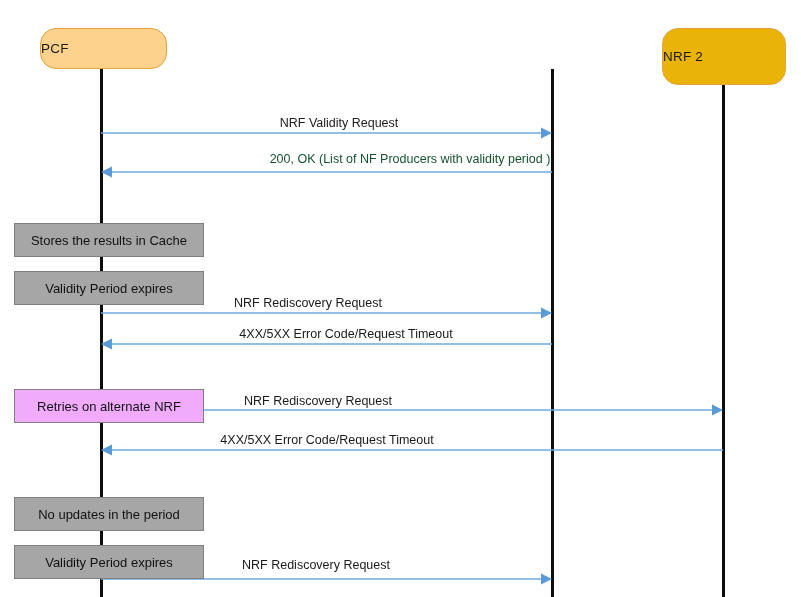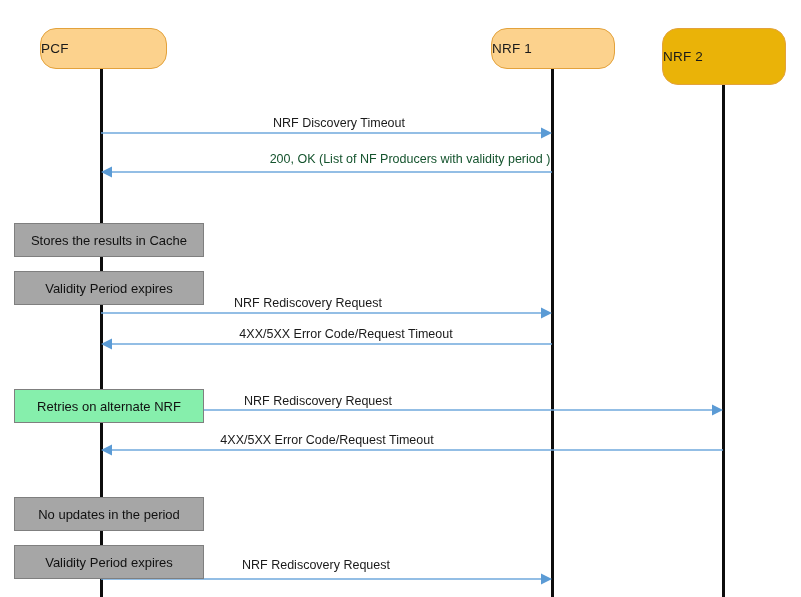--- a/index.html
+++ b/index.html
@@ -76,33 +76,30 @@
 </head>
 <body>
 
 <div id="diagram">
     <div class="lifeline" style="left: 100px; top: 69px; height: 528px; background: rgb(13, 13, 13); z-index: 1;"></div>
     <div class="lifeline" style="left: 551px; top: 69px; height: 528px; background: rgb(13, 13, 13); z-index: 1;"></div>
     <div class="lifeline" style="left: 722px; top: 69px; height: 528px; background: rgb(13, 13, 13); z-index: 1;"></div>
     <div class="actor-box" style="left: 40px; top: 28px; width: 127px; height: 41px; background: rgb(252, 210, 141); border-color: rgb(227, 162, 60); z-index: 6;">
       <span>PCF</span>
     </div>
-    <div class="actor-box" style="left: 491px; top: 28px; width: 124px; height: 41px; background: rgb(252, 210, 141); border-color: rgb(227, 162, 60); z-index: 6;">
-      <span>NRF 1</span>
-    </div>
     <div class="actor-box" style="left: 662px; top: 28px; width: 124px; height: 57px; background: #eab308; border-color: rgb(227, 162, 60); z-index: 6;">
       <span>NRF 2</span>
     </div>
     <div class="message" style="left: 101px; top: 125px; width: 451px; height: 16px;">
       <svg width="451" height="16" viewBox="0 0 451 16">
         <line x1="0" x2="442" y1="8" y2="8" stroke="#6FA8DC" stroke-width="1.3"></line>
         <polygon points="451,8 440,2.5 440,13.5" fill="#5B9BD5"></polygon>
       </svg>
     </div>
-    <div class="msg-label" style="left: 339px; top: 116px; transform: translateX(-50%); color: rgb(26, 26, 26);">NRF Discovery Timeout</div>
+    <div class="msg-label" style="left: 339px; top: 116px; transform: translateX(-50%); color: rgb(26, 26, 26);">NRF Validity Request</div>
     <div class="message" style="left: 101px; top: 164px; width: 451px; height: 16px;">
       <svg width="451" height="16" viewBox="0 0 451 16">
         <line x1="11" x2="451" y1="8" y2="8" stroke="#6FA8DC" stroke-width="1.3"></line>
         <polygon points="0,8 11,2.5 11,13.5" fill="#5B9BD5"></polygon>
       </svg>
     </div>
     <div class="msg-label" style="left: 378px; top: 152px; transform: translateX(-50%); color: #14532d; margin-left: 32px;">200, OK (List of NF Producers with validity period )</div>
     <div class="message" style="left: 101px; top: 305px; width: 451px; height: 16px;">
       <svg width="451" height="16" viewBox="0 0 451 16">
         <line x1="0" x2="442" y1="8" y2="8" stroke="#6FA8DC" stroke-width="1.3"></line>
@@ -137,21 +134,21 @@
         <polygon points="451,8 440,2.5 440,13.5" fill="#5B9BD5"></polygon>
       </svg>
     </div>
     <div class="msg-label" style="left: 316px; top: 558px; transform: translateX(-50%); color: rgb(26, 26, 26);">NRF Rediscovery Request</div>
     <div class="note-box" style="left: 14px; top: 196px; width: 190px; height: 34px; background: rgb(166, 166, 166); border-color: rgb(127, 127, 127);">
       <span>Stores the results in Cache</span>
     </div>
     <div class="note-box" style="left: 14px; top: 244px; width: 190px; height: 34px; background: rgb(166, 166, 166); border-color: rgb(127, 127, 127);">
       <span>Validity Period expires</span>
     </div>
-    <div class="note-box" style="left: 14px; top: 362px; width: 190px; height: 34px; background: #86efac; border-color: rgb(127, 127, 127);">
+    <div class="note-box" style="left: 14px; top: 362px; width: 190px; height: 34px; background: #f0abfc; border-color: rgb(127, 127, 127);">
       <span>Retries on alternate NRF</span>
     </div>
     <div class="note-box" style="left: 14px; top: 470px; width: 190px; height: 34px; background: rgb(166, 166, 166); border-color: rgb(127, 127, 127);">
       <span>No updates in the period</span>
     </div>
     <div class="note-box" style="left: 14px; top: 518px; width: 190px; height: 34px; background: rgb(166, 166, 166); border-color: rgb(127, 127, 127);">
       <span>Validity Period expires</span>
     </div>
   </div>
 

